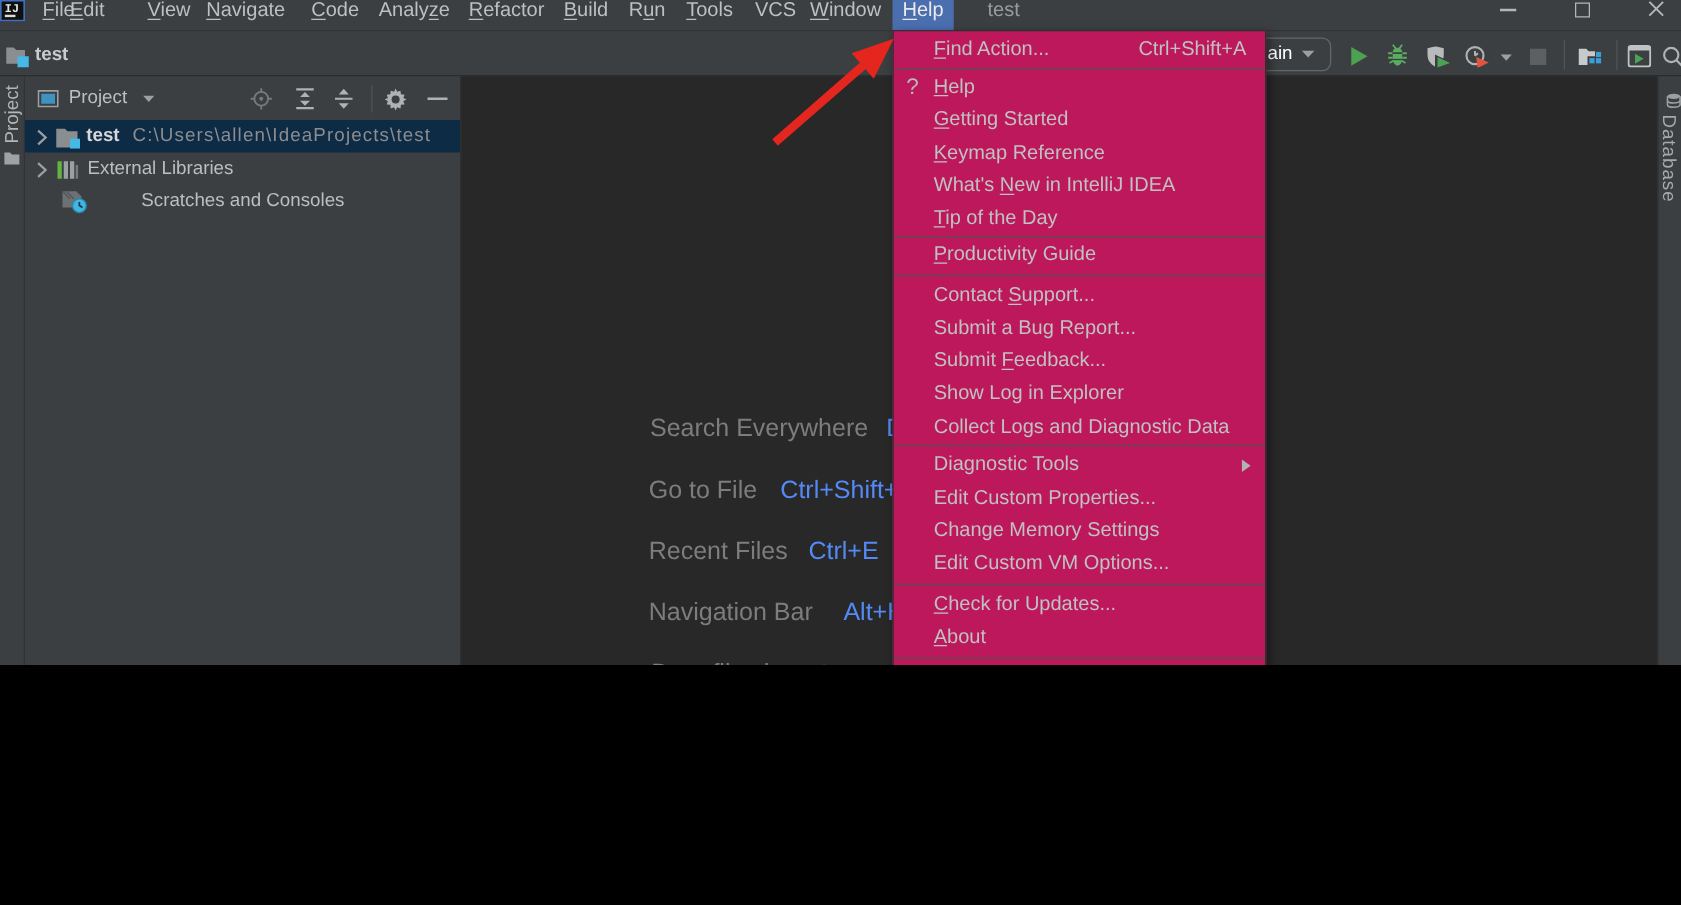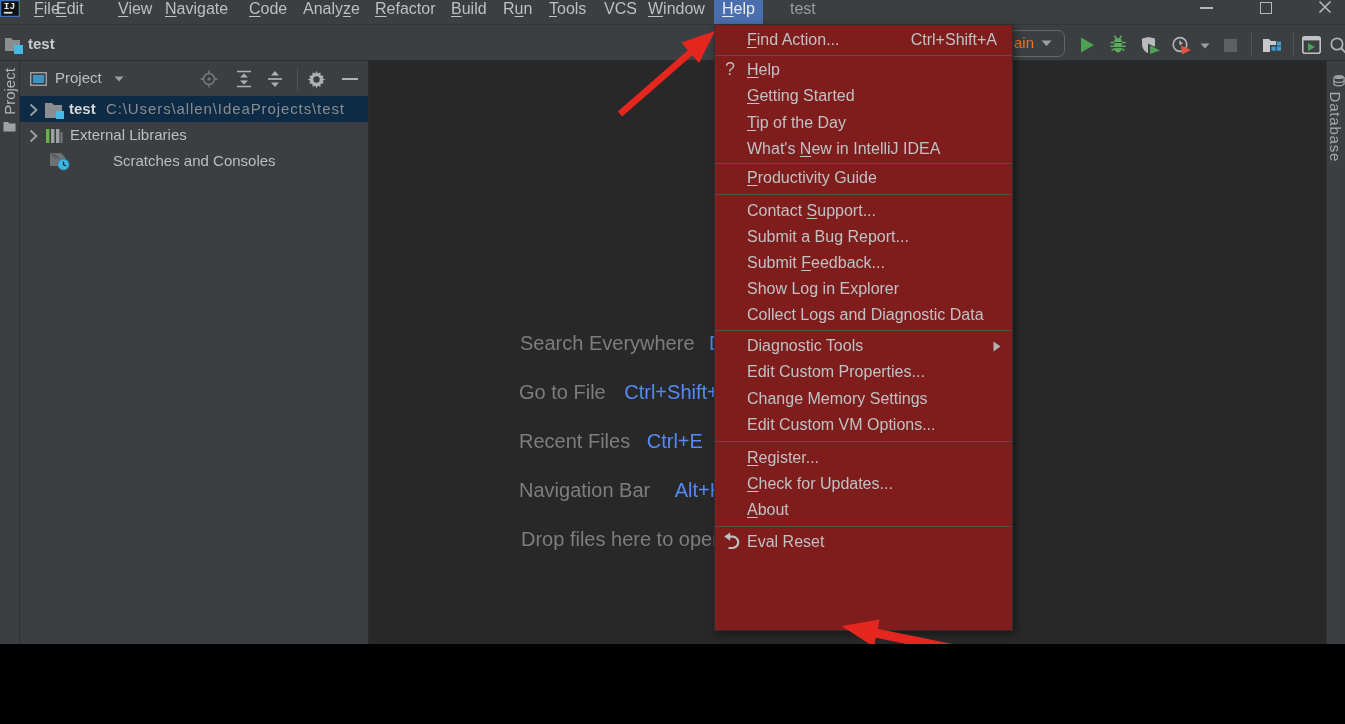--- a/index.html
+++ b/index.html
@@ -1,16 +1,16 @@
 <!DOCTYPE html>
 <html><head>
 <meta charset="utf-8">
 <style>
 html,body{margin:0;padding:0;background:#000;}
-#app{position:relative;width:1345px;height:644px;background:#3c3f41;overflow:hidden;
+#app{position:relative;width:1345px;height:532px;background:#3c3f41;overflow:hidden;
   font-family:"Liberation Sans",sans-serif;-webkit-font-smoothing:antialiased;}
 .mi{position:absolute;top:0;height:24px;line-height:18px;font-size:16px;color:#bdbfc1;white-space:nowrap;}
 .mn{text-decoration:underline;text-underline-offset:2px;}
 .pop-item{position:relative;height:26.2px;display:flex;align-items:center;font-size:16px;color:#bfc1c3;white-space:nowrap;}
 .pop-item .lab{margin-left:32px;}
 .pop-item .sc{margin-left:auto;margin-right:15px;color:#bfc1c3;}
 .pop-sep{height:1px;background:#515151;}
 .hint{position:absolute;font-size:20px;color:#7d7d7d;white-space:nowrap;}
 .hint b{font-weight:normal;color:#548af7;}
 .tree-row{position:absolute;left:0;width:100%;height:26px;display:flex;align-items:center;font-size:15px;color:#bcbec0;white-space:nowrap;}
@@ -47,21 +47,21 @@
 </div>
 
 <div id="toolbar" style="position:absolute;left:0;top:24px;width:1345px;height:37px;background:#3c3f41;border-top:1px solid #323537;border-bottom:1px solid #2a2c2d;box-sizing:border-box;">
   <svg width="21" height="20" style="position:absolute;left:4px;top:9px" viewBox="0 0 21 20">
     <path d="M1 4 h6 l2 2 h7 v11 h-15 z" fill="#8a8e91"></path>
     <rect x="10" y="11" width="9" height="9" fill="#45b8e6"></rect>
   </svg>
   <span style="position:absolute;left:28px;top:10px;font-size:15px;font-weight:bold;color:#c9cbcd;">test</span>
 
   <div style="position:absolute;left:985px;top:5px;width:78px;height:25px;border:1px solid #646668;border-radius:7px;"></div>
-  <span style="position:absolute;left:1014px;top:9px;font-size:15px;color:#f97316;">ain</span>
+  <span style="position:absolute;left:1014px;top:9px;font-size:15px;color:#ffffff;">ain</span>
   <svg width="11" height="7" style="position:absolute;left:1041px;top:15px" viewBox="0 0 11 7">
         <path d="M0.5 0.5 L5.5 6 L10.5 0.5 z" fill="#9da0a2"></path>
       </svg>
 
   <svg width="15" height="16" style="position:absolute;left:1080px;top:12px" viewBox="0 0 15 16">
         <path d="M1 0.5 L14 8 L1 15.5 z" fill="#4da152"></path>
       </svg>
   <svg width="16" height="18" style="position:absolute;left:1110px;top:10px" viewBox="0 0 16 18">
     <g stroke="#5aac60" stroke-width="1.5" fill="none">
       <path d="M4.3 0.8 L6.6 3.8 M11.7 0.8 L9.4 3.8"></path>
@@ -189,38 +189,41 @@
 
   <div style="position:absolute;left:1326px;top:0;width:19px;height:663px;background:#3c3f41;border-left:1px solid #303335;box-sizing:border-box;"></div>
   <svg width="12" height="15" style="position:absolute;left:1333px;top:12px" viewBox="0 0 13 13">
     <ellipse cx="6.5" cy="2.8" rx="5.5" ry="2.2" fill="#9da0a2"></ellipse>
     <path d="M1 2.8 V10 a5.5 2.2 0 0 0 11 0 V2.8" fill="none" stroke="#9da0a2" stroke-width="1.4"></path>
     <path d="M1 6.4 a5.5 2.2 0 0 0 11 0" fill="none" stroke="#9da0a2" stroke-width="1.4"></path>
   </svg>
   <span style="position:absolute;left:1300px;top:57px;width:70px;transform:rotate(90deg);font-size:15px;letter-spacing:0.8px;color:#a6a9ab;text-align:center;">Database</span>
 </div>
 
-<div id="popup" style="position:absolute;left:714px;top:24px;width:299px;height:607px;background:#7f1d1d;border:1px solid #2d2f31;box-sizing:border-box;box-shadow:2px 3px 8px rgba(0,0,0,0.45);padding-top:2px;">
+<div id="popup" style="position:absolute;left:714px;top:24px;width:299px;height:607px;background:#be185d;border:1px solid #2d2f31;box-sizing:border-box;box-shadow:2px 3px 8px rgba(0,0,0,0.45);padding-top:2px;">
   <div class="pop-item">
         <span class="lab"><span class="mn">F</span>ind Action...</span>
         <span class="sc">Ctrl+Shift+A</span>
       </div>
   <div class="pop-sep" style="margin:1.5px 0"></div>
   <div class="pop-item">
         <span style="position:absolute;left:10px;top:2px;font-size:18px;color:#b8baba;">?</span>
         <span class="lab"><span class="mn">H</span>elp</span>
       </div>
   <div class="pop-item">
         <span class="lab"><span class="mn">G</span>etting Started</span>
       </div>
   <div class="pop-item">
+        <span class="lab"><span class="mn">K</span>eymap Reference</span>
+      </div>
+  <div class="pop-item">
+        <span class="lab">What's <span class="mn">N</span>ew in IntelliJ IDEA</span>
+      </div>
+  <div class="pop-item">
         <span class="lab"><span class="mn">T</span>ip of the Day</span>
-      </div>
-  <div class="pop-item">
-        <span class="lab">What's <span class="mn">N</span>ew in IntelliJ IDEA</span>
       </div>
   <div class="pop-sep" style="margin:1px 0"></div>
   <div class="pop-item">
         <span class="lab"><span class="mn">P</span>roductivity Guide</span>
       </div>
   <div class="pop-sep" style="margin:2.7px 0"></div>
   <div class="pop-item">
         <span class="lab">Contact <span class="mn">S</span>upport...</span>
       </div>
   <div class="pop-item">
@@ -246,23 +249,20 @@
         <span class="lab">Edit Custom Properties...</span>
       </div>
   <div class="pop-item">
         <span class="lab">Change Memory Settings</span>
       </div>
   <div class="pop-item">
         <span class="lab">Edit Custom VM Options...</span>
       </div>
   <div class="pop-sep" style="margin:3px 0"></div>
   <div class="pop-item">
-        <span class="lab"><span class="mn">R</span>egister...</span>
-      </div>
-  <div class="pop-item">
         <span class="lab"><span class="mn">C</span>heck for Updates...</span>
       </div>
   <div class="pop-item">
         <span class="lab"><span class="mn">A</span>bout</span>
       </div>
   <div class="pop-sep" style="margin:2.2px 0"></div>
   <div class="pop-item">
     <svg width="18" height="18" style="position:absolute;left:8px;top:3px" viewBox="0 0 18 18">
       <path d="M5 4.6 H9.5 a5.7 5.7 0 0 1 0 11.4 H5.5" fill="none" stroke="#bdbfc1" stroke-width="2.2"></path>
       <path d="M7.2 0.4 L1.2 4.6 L7.2 8.8 z" fill="#bdbfc1"></path>

